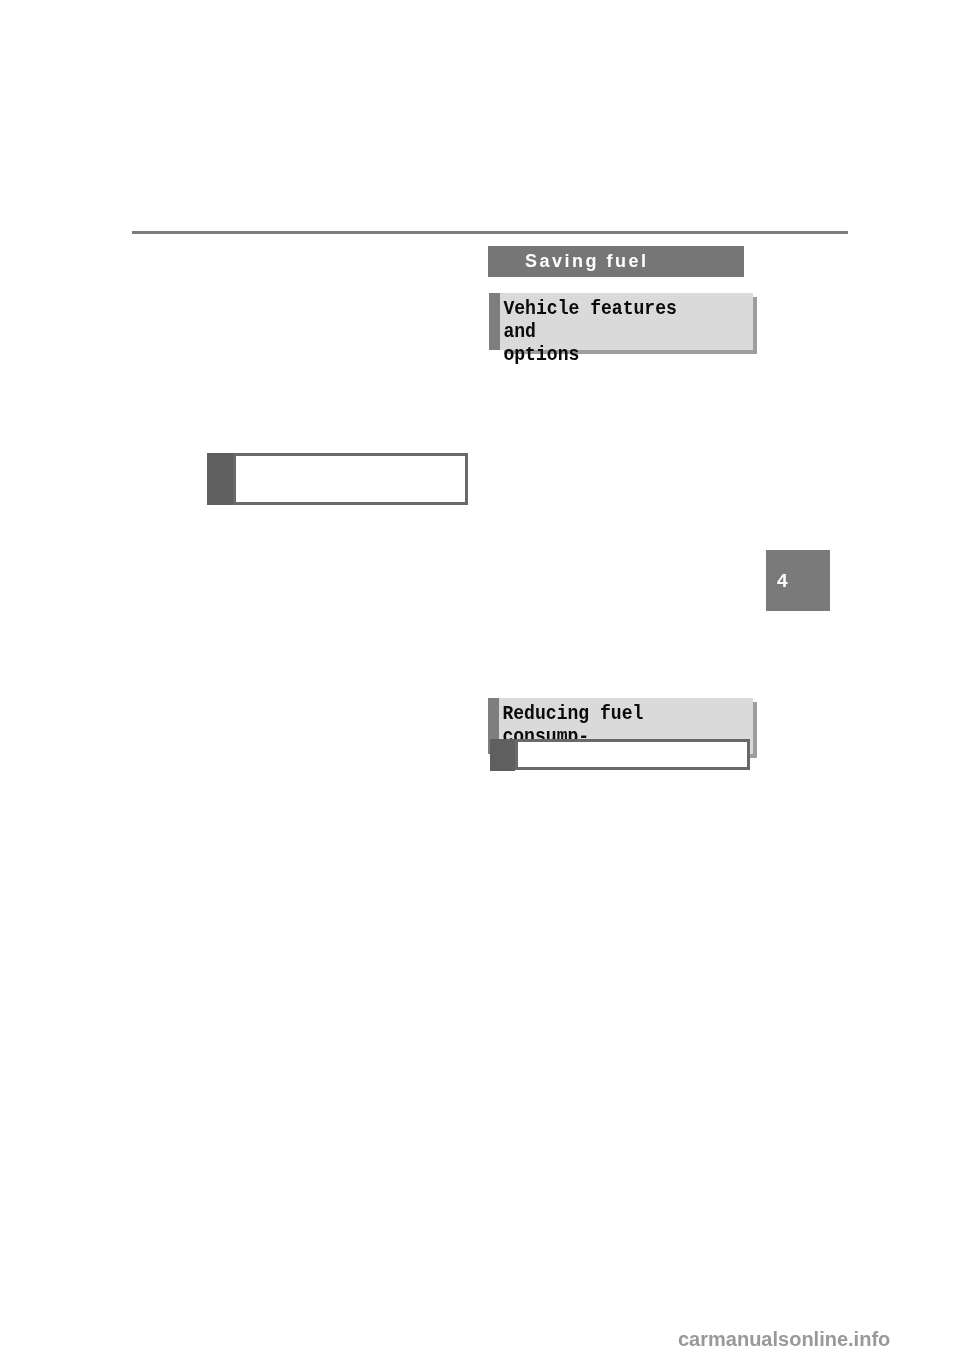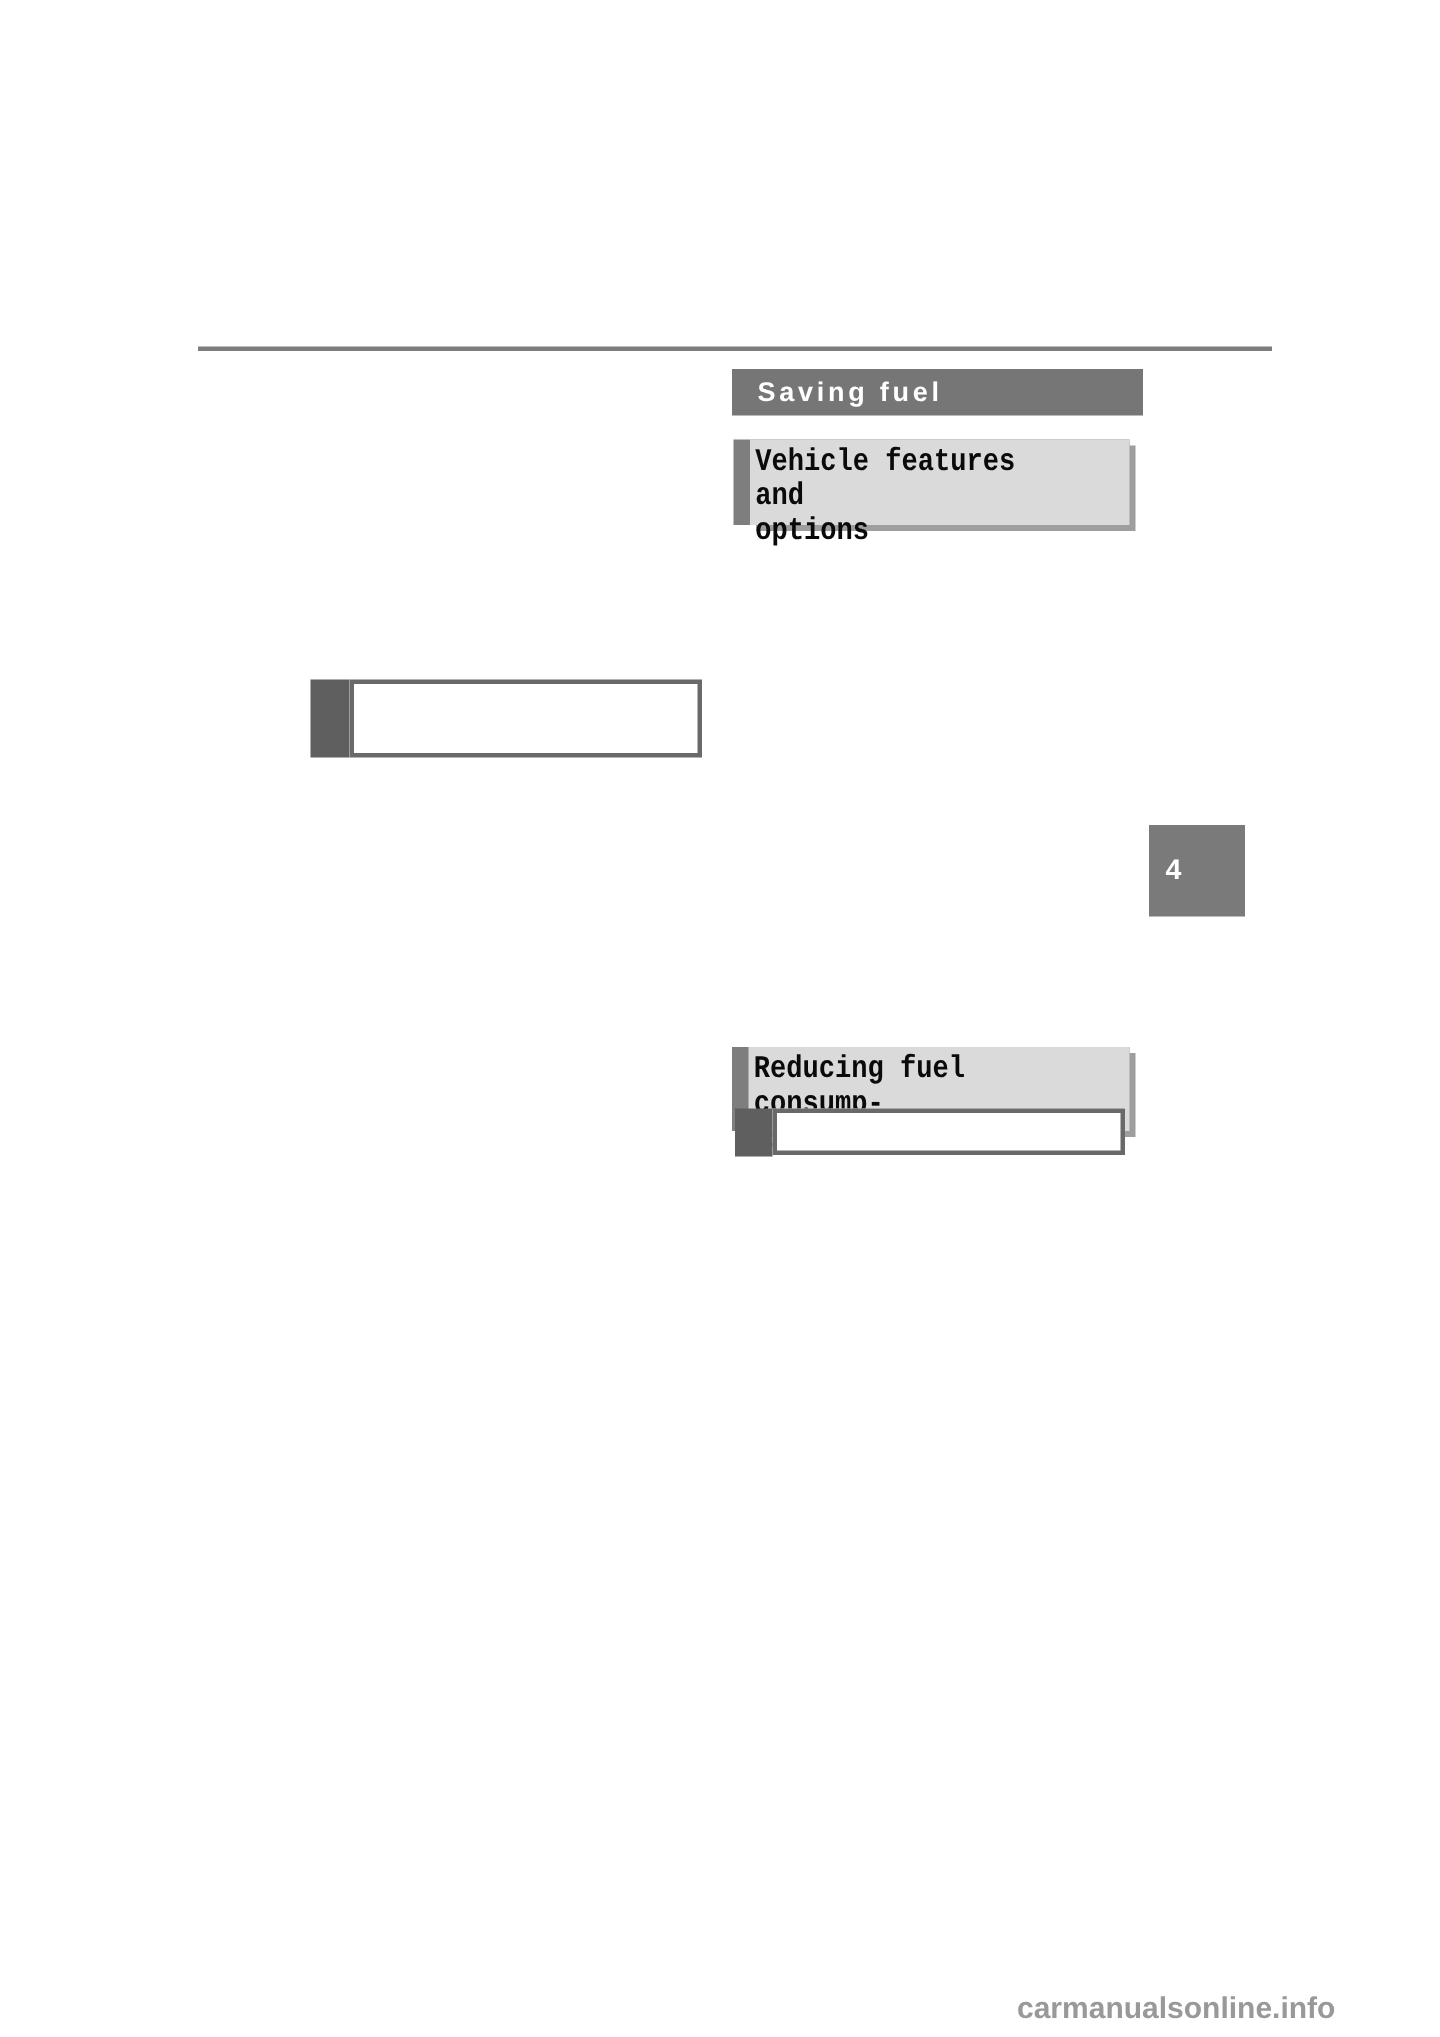--- a/index.html
+++ b/index.html
@@ -21,23 +21,24 @@
     top: 231px;
     width: 716px;
     height: 3px;
     background: #7d7d7d;
   }
   
   .hdr-dark {
     position: absolute;
     left: 488px;
     top: 246px;
-    width: 274px;
+    width: 236px;
     height: 31px;
     background: #767676;
+    padding-left: 20px;
   }
   .hdr-dark-text {
     display: inline-block;
     color: #ffffff;
     font-size: 18px;
     font-weight: bold;
     letter-spacing: 2.5px;
     line-height: 31px;
     padding-left: 17px;
     white-space: nowrap;

